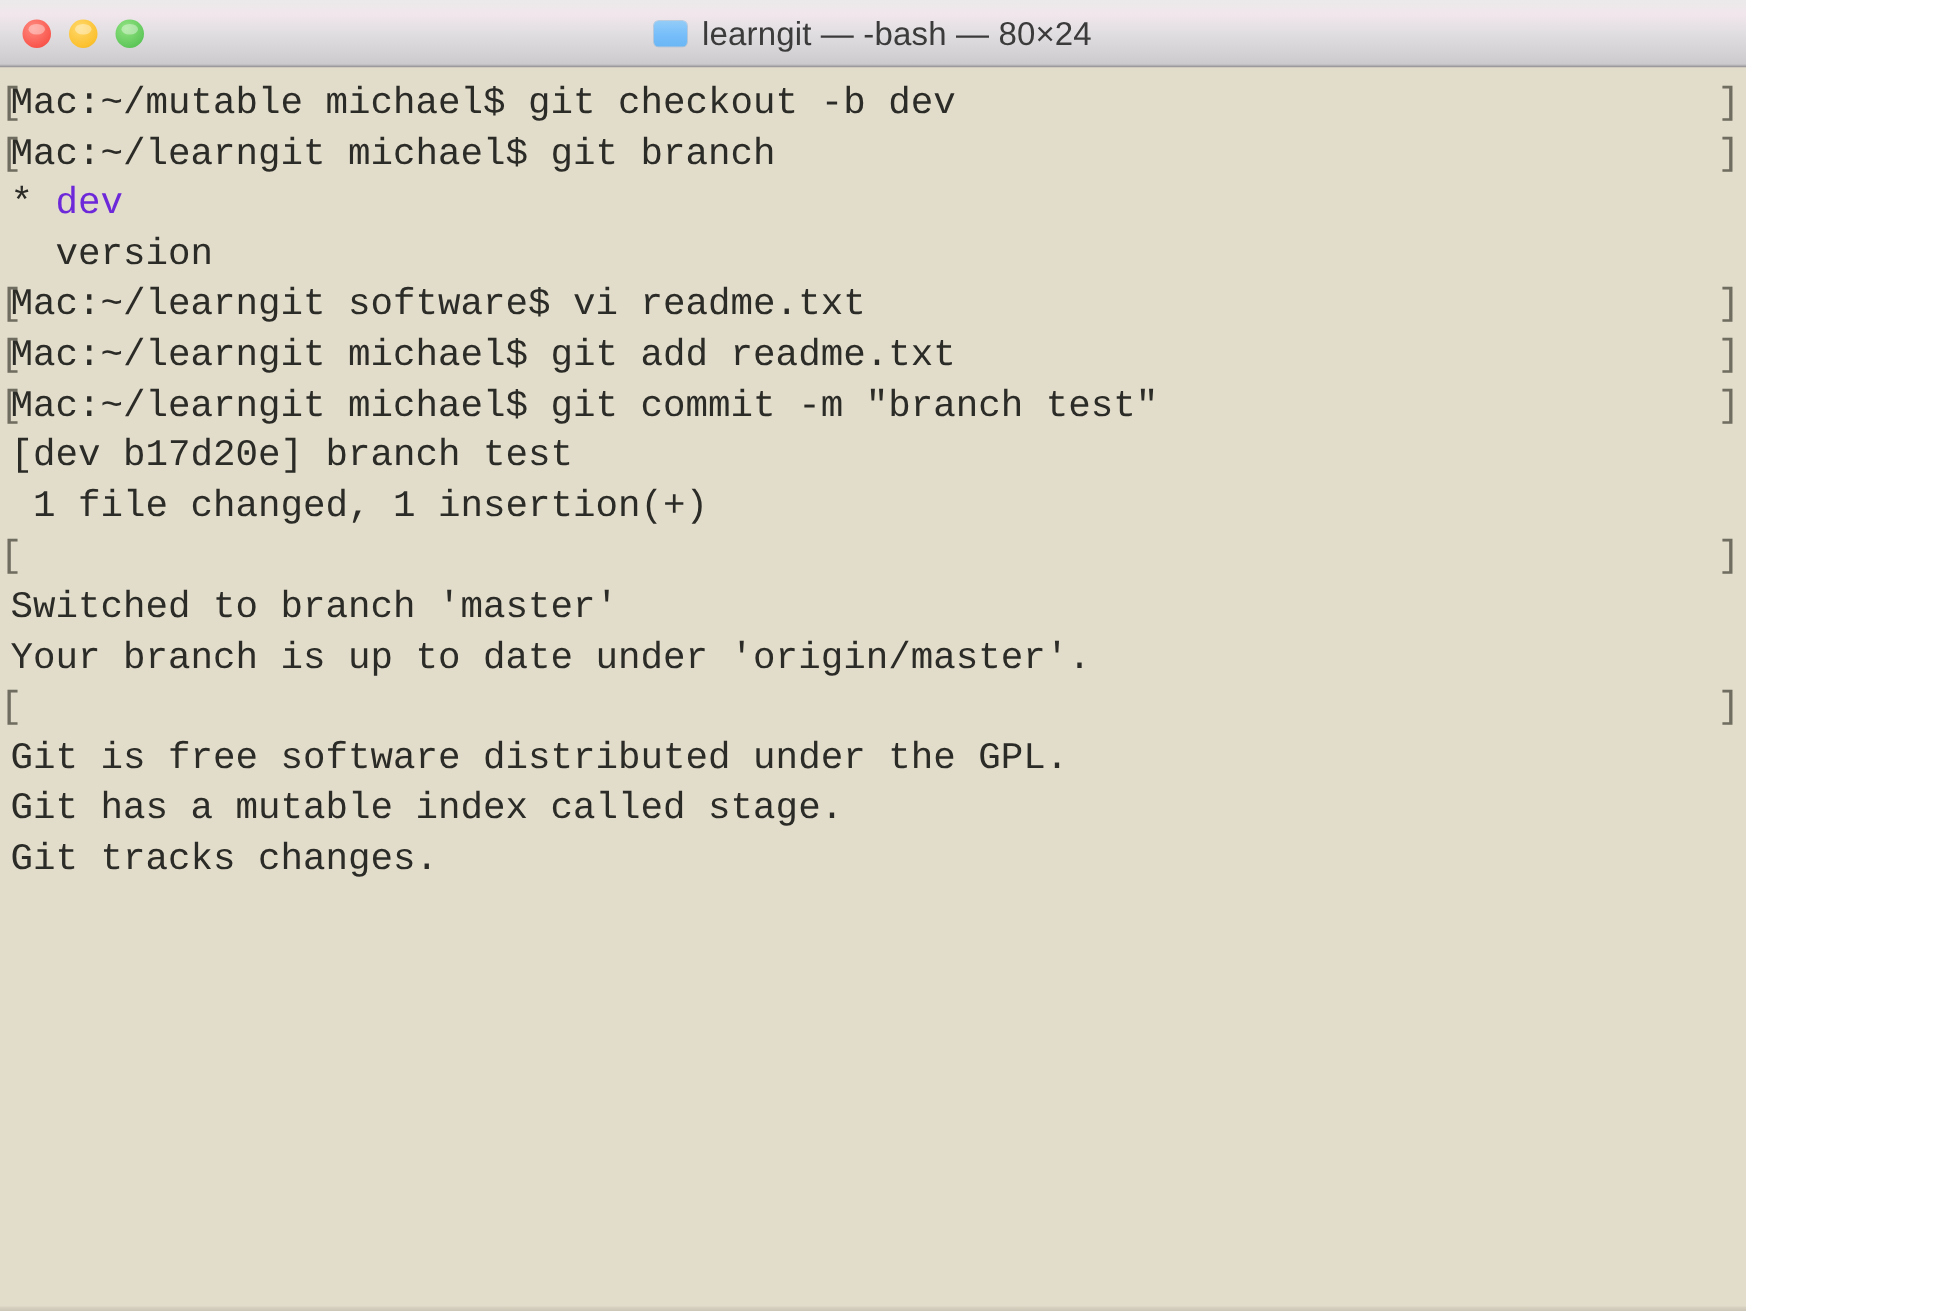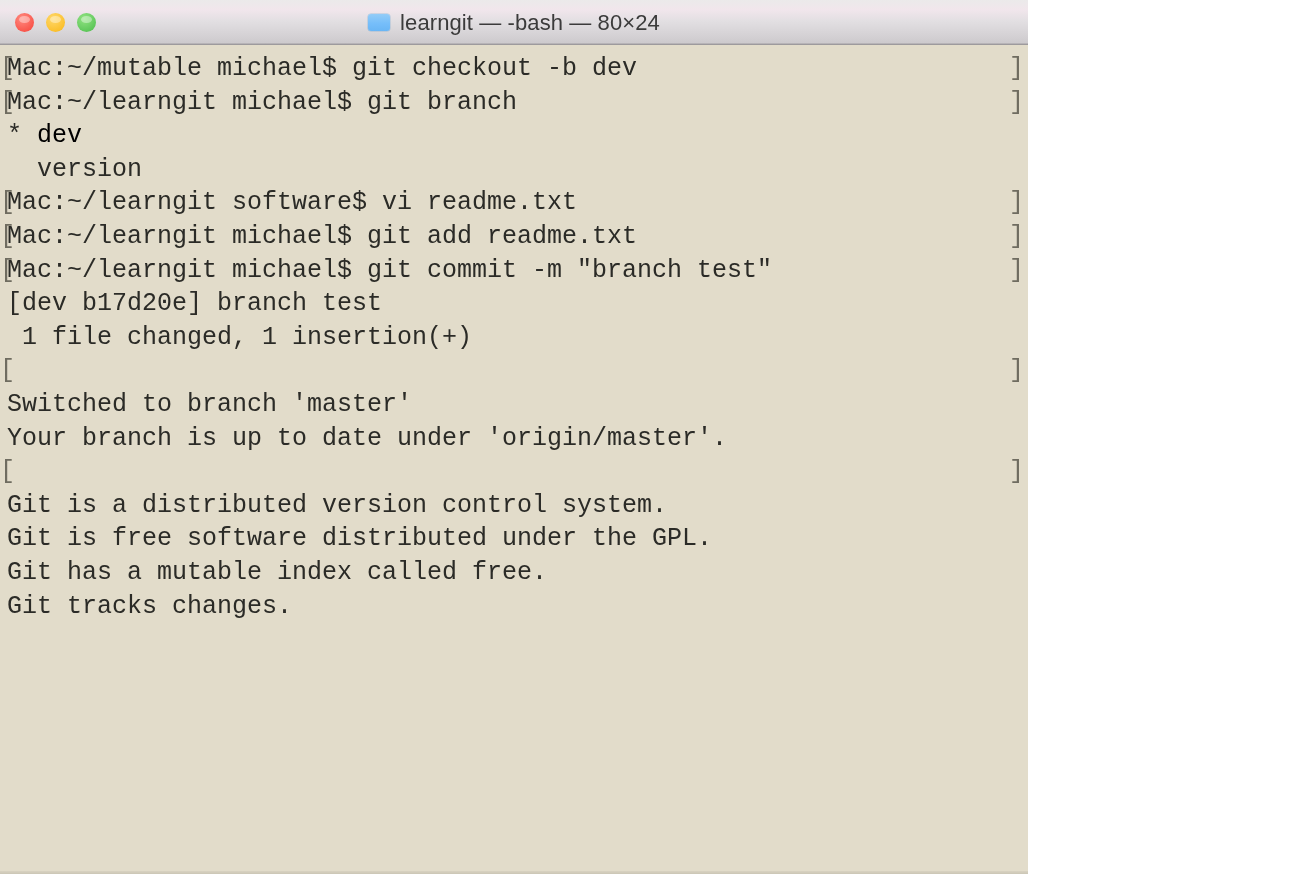--- a/index.html
+++ b/index.html
@@ -9,21 +9,21 @@
   }
   body {
     width: 1300px;
     height: 874px;
     overflow: hidden;
     font-family: "Liberation Mono", "DejaVu Sans Mono", monospace;
   }
 
   #terminal-window {
     position: relative;
-    width: 1028px;
+    width: 1164px;
     height: 874px;
     box-sizing: border-box;
     background: #e2dcca;
     overflow: hidden;
   }
 
   
   #titlebar {
     position: relative;
     height: 45px;
@@ -138,21 +138,21 @@
   .line .bracket-left {
     position: absolute;
     left: 0px;
     color: #6f6c60;
   }
   .line .bracket-right {
     position: absolute;
     right: 4px;
     color: #6f6c60;
   }
-  .seg-green { color: #000000; }
+  .seg-green { color: #6d28d9; }
 </style>
 </head>
 <body>
 
 <div id="terminal-window">
 
   <div id="titlebar">
 
     <div id="traffic-lights">
       <div class="light close"></div>
@@ -175,20 +175,19 @@
         <div class="line"><span>  version</span></div>
         <div class="line"><span class="bracket-left">[</span><span>Mac:~/learngit software$ vi readme.txt</span><span class="bracket-right">]</span></div>
         <div class="line"><span class="bracket-left">[</span><span>Mac:~/learngit michael$ git add readme.txt</span><span class="bracket-right">]</span></div>
         <div class="line"><span class="bracket-left">[</span><span>Mac:~/learngit michael$ git commit -m "branch test"</span><span class="bracket-right">]</span></div>
         <div class="line"><span>[dev b17d20e] branch test</span></div>
         <div class="line"><span> 1 file changed, 1 insertion(+)</span></div>
         <div class="line"><span class="bracket-left">[</span><span class="bracket-right">]</span></div>
         <div class="line"><span>Switched to branch 'master'</span></div>
         <div class="line"><span>Your branch is up to date under 'origin/master'.</span></div>
         <div class="line"><span class="bracket-left">[</span><span class="bracket-right">]</span></div>
-        <div class="line"><span>Git is a distributed version control system.</span></div>
         <div class="line"><span>Git is free software distributed under the GPL.</span></div>
-        <div class="line"><span>Git has a mutable index called free.</span></div>
+        <div class="line"><span>Git has a mutable index called stage.</span></div>
         <div class="line"><span>Git tracks changes.</span></div>
       </div>
   </div>
 
 </div>
 
 </body></html>

